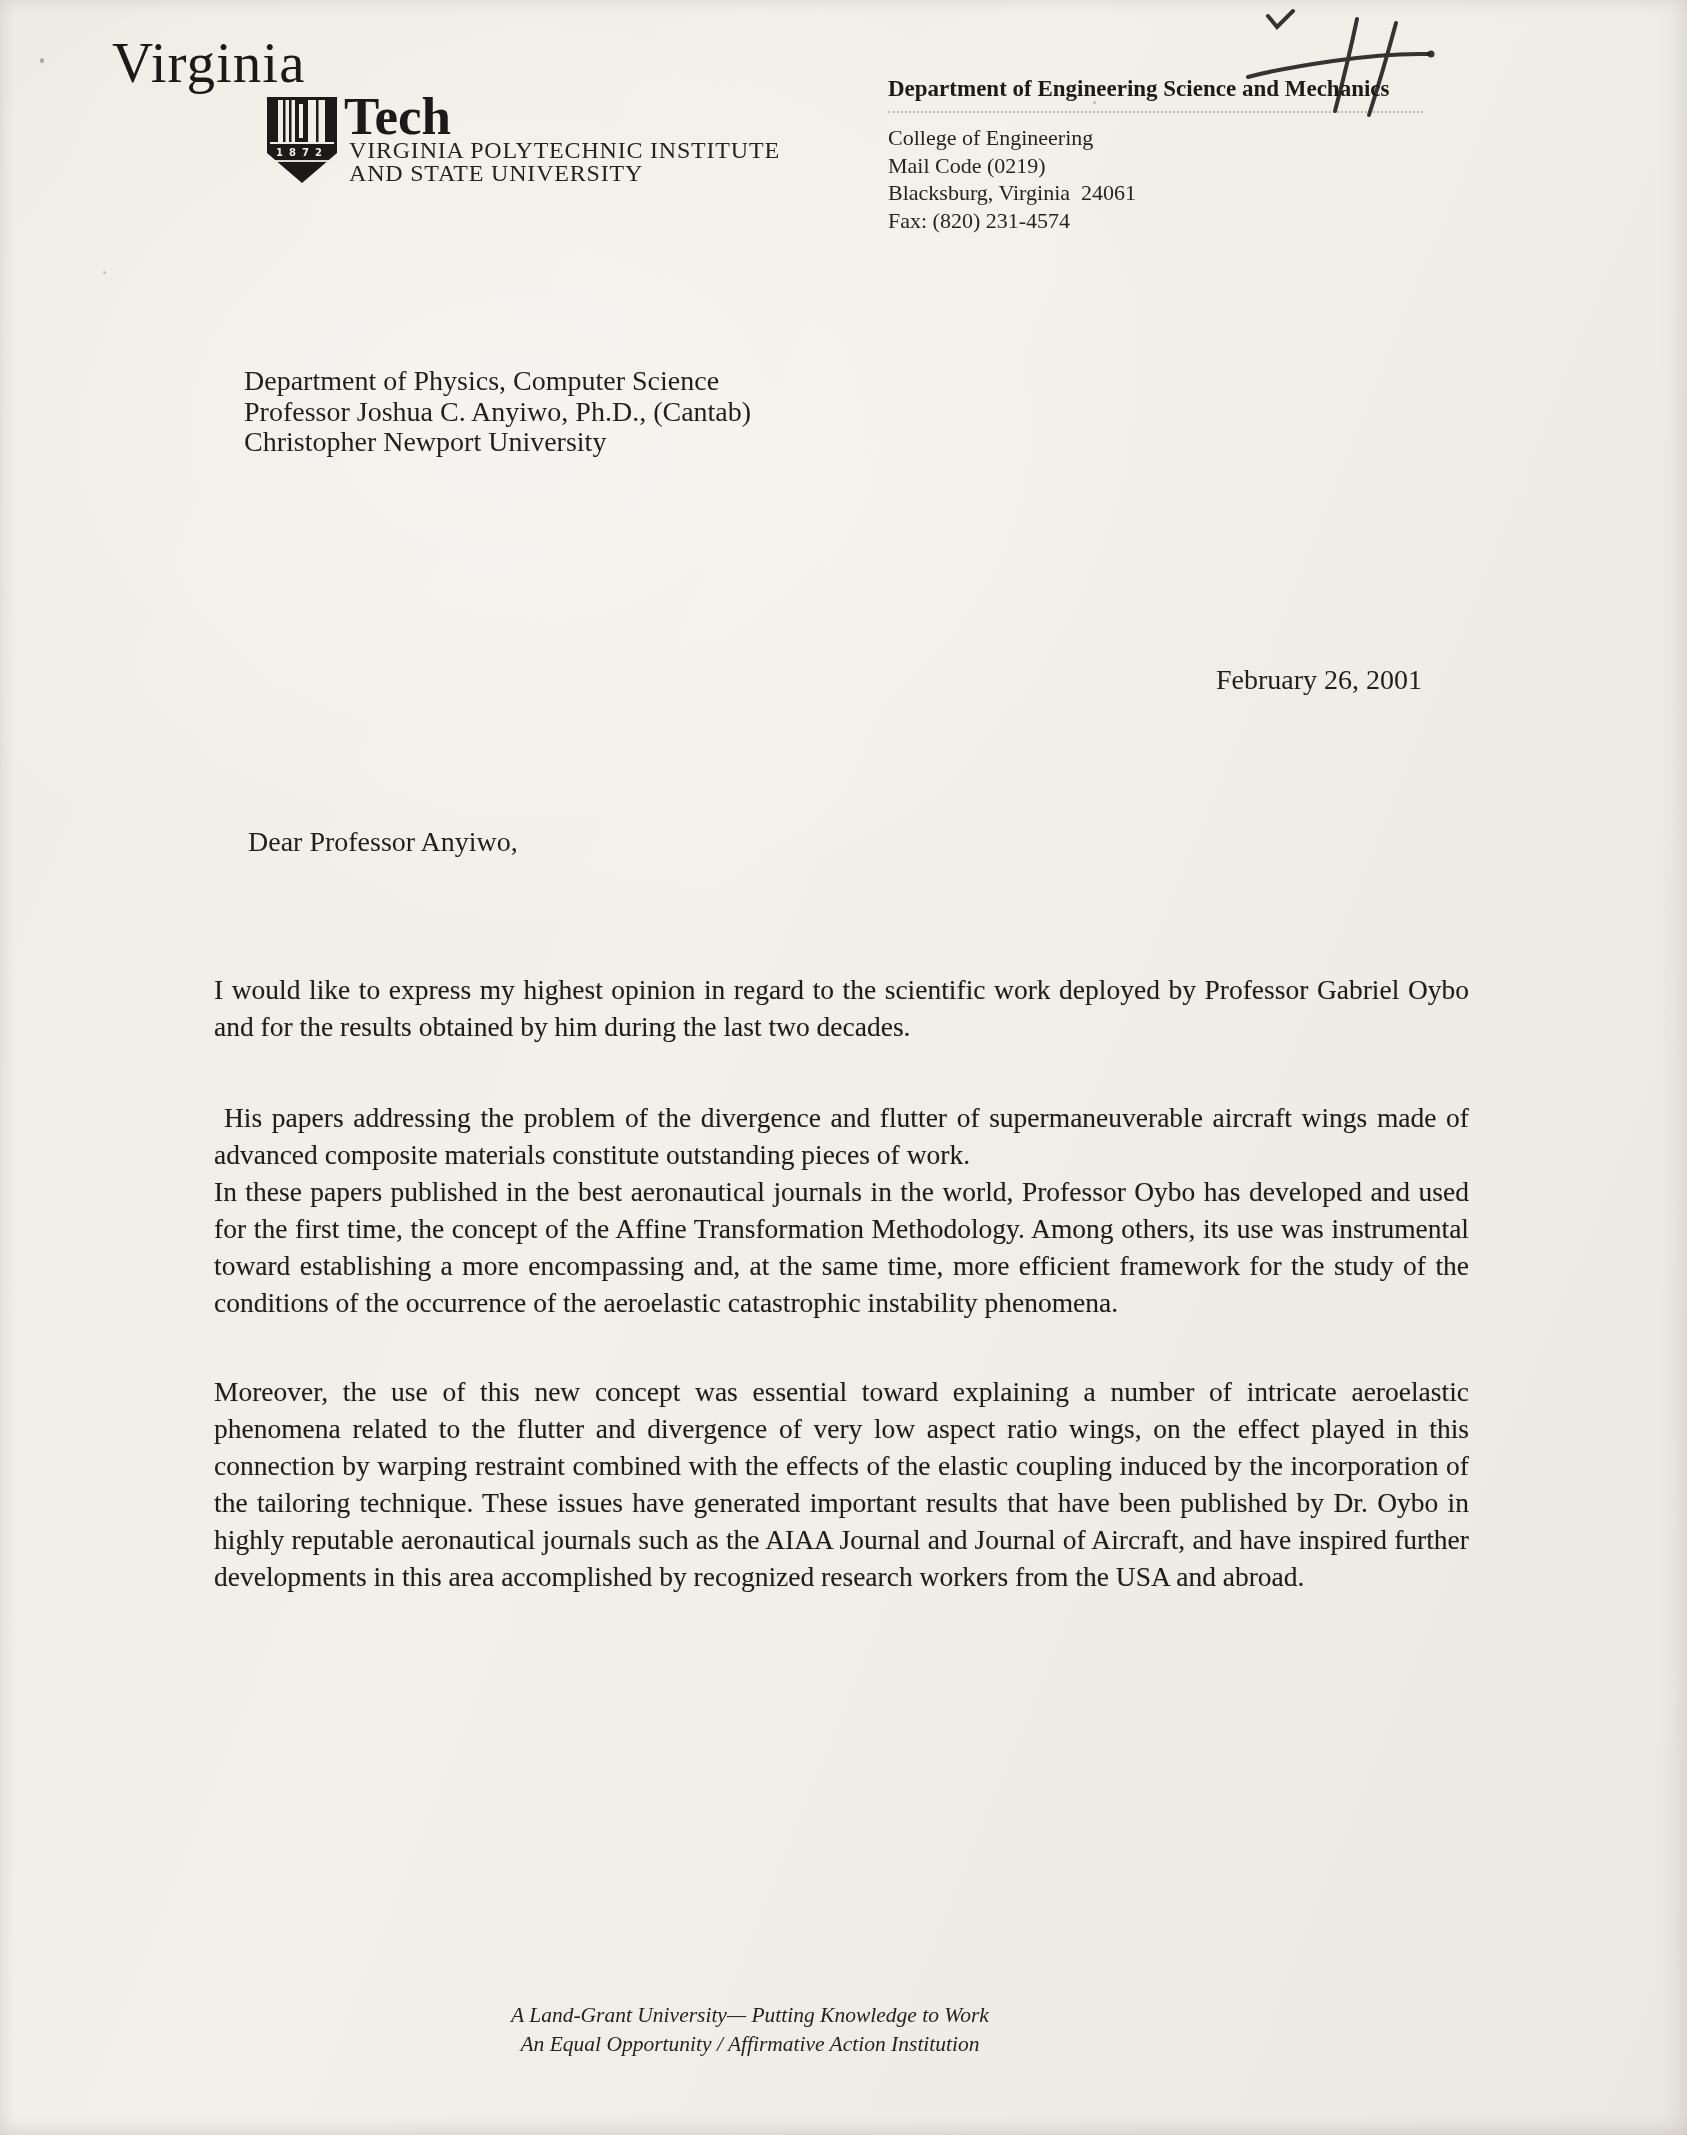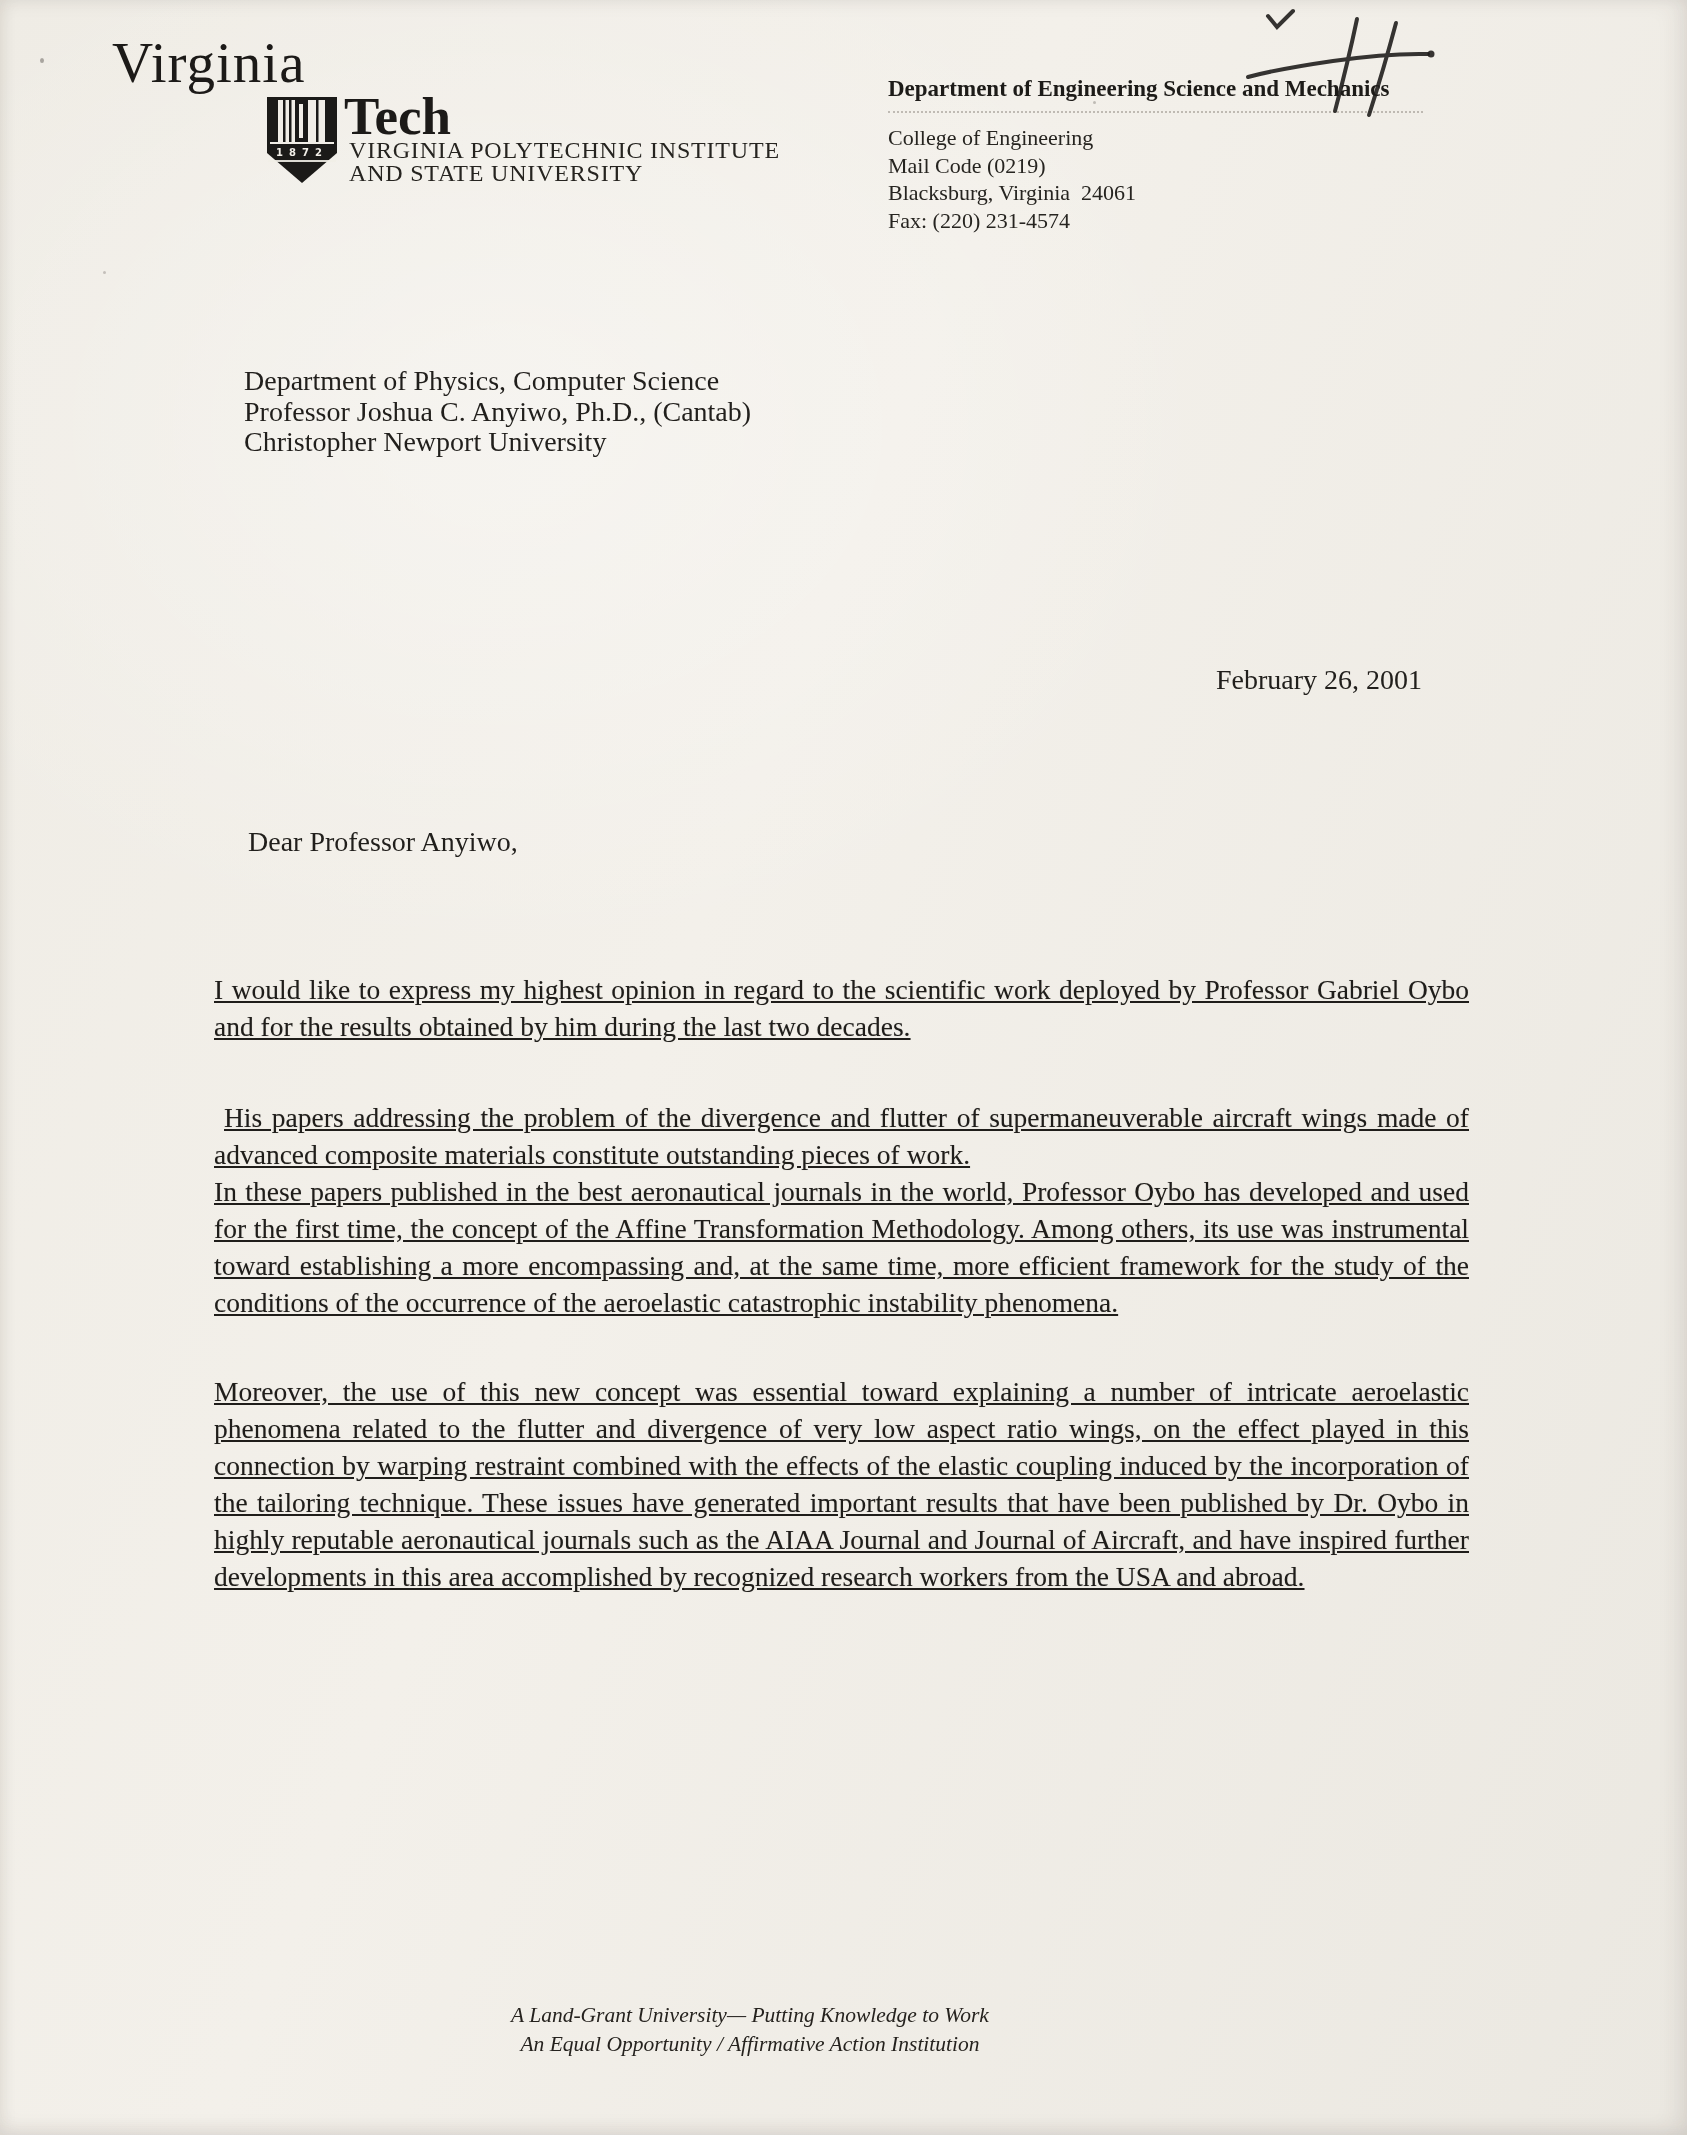--- a/index.html
+++ b/index.html
@@ -28,21 +28,21 @@
   .dept-title{font-size:23px;font-weight:700;white-space:nowrap;color:#1d1b18;}
   .dept-divider{margin-top:9px;width:535px;border-top:2px dotted rgba(72,64,54,0.30);height:0;}
   .dept-lines{margin-top:11px;font-size:22px;line-height:27.5px;color:#262420;}
   .hand-mark{left:1238px;top:2px;}
   
   .recipient{left:244px;top:366px;font-size:28px;line-height:30.5px;}
   .date-line{left:1216px;top:664px;font-size:28px;}
   .salutation{left:248px;top:826px;font-size:28px;}
   
   .body-text{left:214px;top:971px;width:1255px;font-size:27.5px;line-height:37px;text-align:justify;color:#1f1d1a;}
-  .body-text p{margin:0;text-shadow:0 0 0.8px rgba(33,30,26,0.25);text-decoration:underline;}
+  .body-text p{margin:0;text-shadow:0 0 0.8px rgba(33,30,26,0.25);}
   .body-text .p1{margin-bottom:54px;}
   .body-text .p2{text-indent:10px;}
   .body-text .p4{margin-top:52px;}
   
   .footer{left:500px;top:2001px;width:500px;text-align:center;font-style:italic;font-size:21.5px;line-height:28.5px;color:#25221e;}
   
   .speck{background:rgba(55,50,44,0.55);border-radius:50%;}
   .s1{left:40px;top:58px;width:4px;height:5px;opacity:.7;}
   .s2{left:103px;top:271px;width:3px;height:3px;opacity:.45;}
   .s3{left:1093px;top:101px;width:3px;height:3px;opacity:.5;}
@@ -74,21 +74,21 @@
     <div>AND STATE UNIVERSITY</div>
   </div>
 
   <div class="abs dept-block">
     <div class="dept-title">Department of Engineering Science and Mechanics</div>
     <div class="dept-divider"></div>
     <div class="dept-lines">
       <div>College of Engineering</div>
       <div>Mail Code (0219)</div>
       <div>Blacksburg, Virginia&nbsp; 24061</div>
-      <div>Fax: (220) 231-4574</div>
+      <div>Fax: (820) 231-4574</div>
     </div>
   </div>
 
   <svg class="abs hand-mark" width="220" height="126" viewBox="0 0 220 126">
     <g fill="none" stroke="#1c1a18" stroke-width="4" stroke-linecap="round" opacity="0.88">
       <path d="M30 14 L39 25 L55 9"></path>
       <path d="M119 17 Q110 60 97 109"></path>
       <path d="M158 21 Q146 66 131 113"></path>
       <path d="M10 75 Q40 67 95 59 T 190 52"></path>
     </g>

